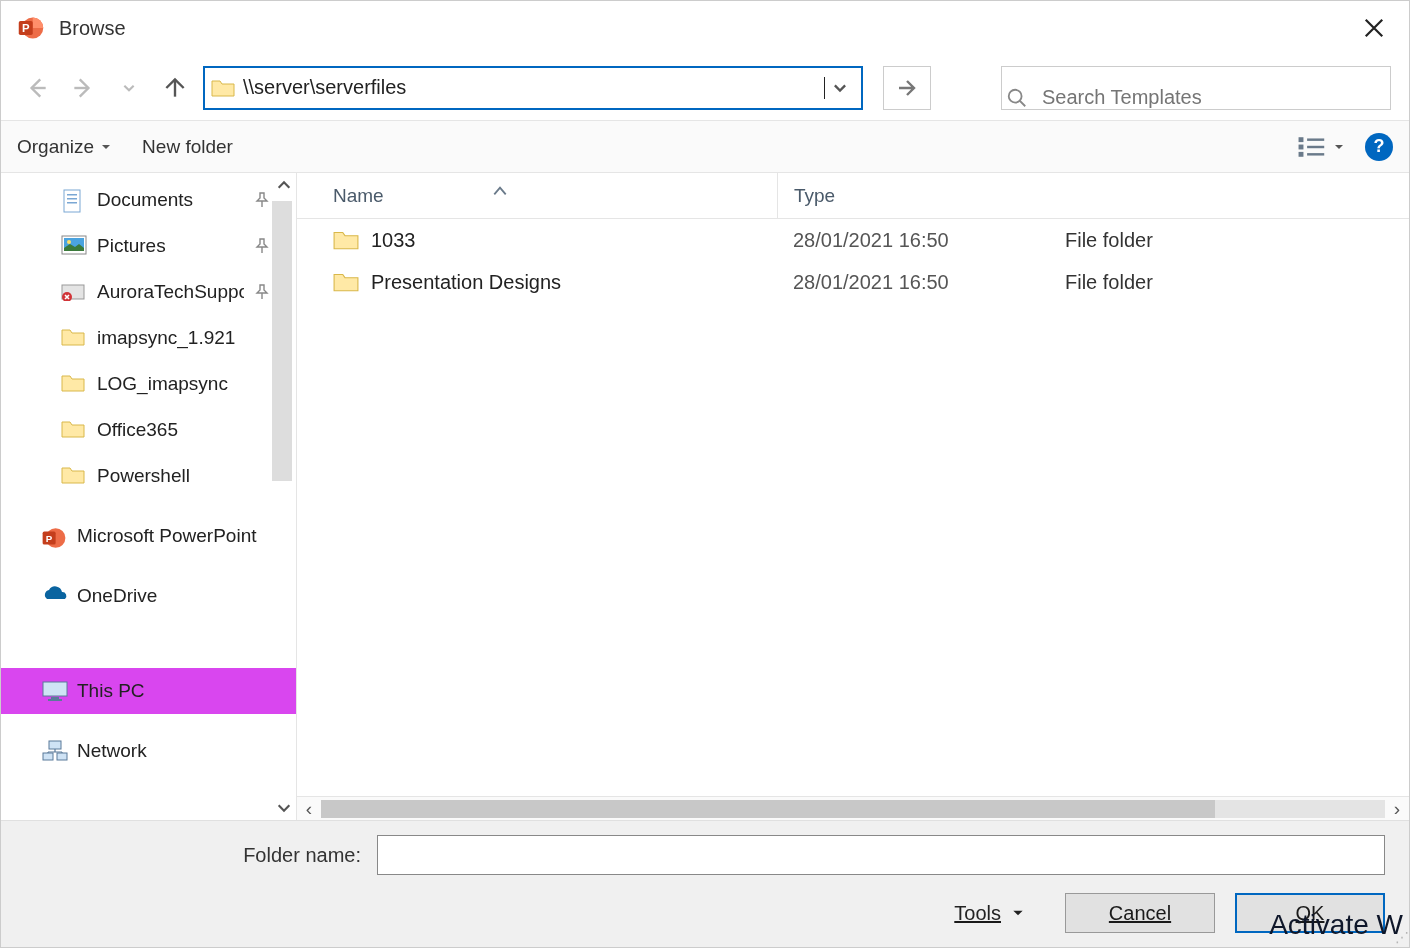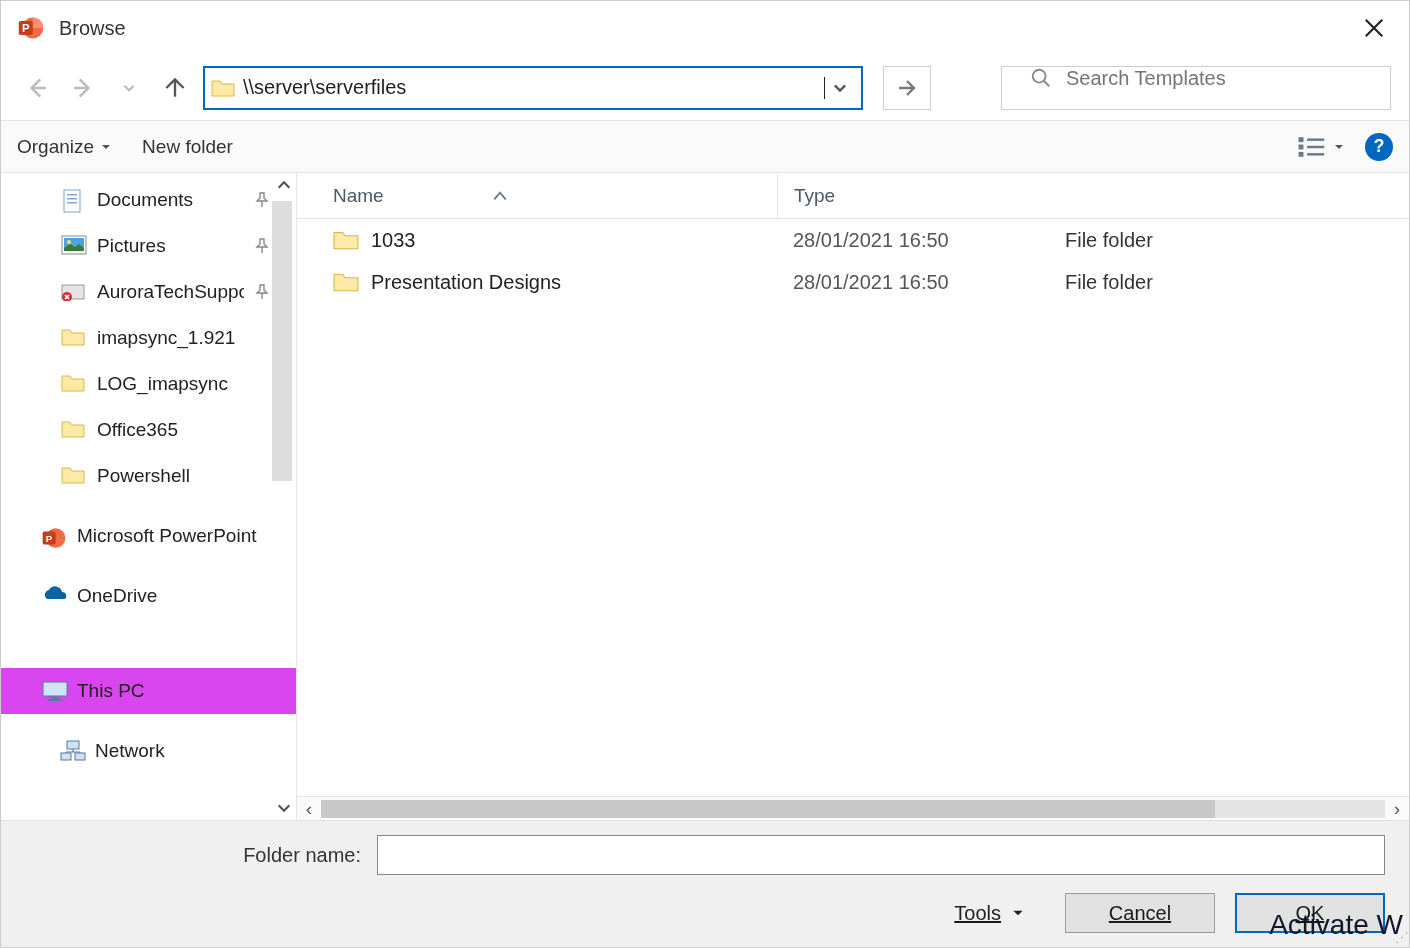--- a/index.html
+++ b/index.html
@@ -10,41 +10,41 @@
   .titlebar .title { font-size: 20px; color: #333; flex: 1; }
   .titlebar .close { font-size: 28px; color: #333; padding: 0 8px; cursor: default; }
   .navbar { display: flex; align-items: center; height: 66px; padding: 0 18px; gap: 10px; border-bottom: 1px solid #e5e5e5; }
   .nav-arrow { width: 36px; height: 36px; display: flex; align-items: center; justify-content: center; color: #bbb; }
   .nav-arrow.enabled { color: #555; }
   .addr-wrap { flex: 0 0 660px; height: 44px; border: 2px solid #0067c0; display: flex; align-items: center; padding: 0 6px; }
   .addr-wrap .folder-ico { width: 24px; height: 20px; margin-right: 8px; }
   .addr-wrap .path-text { flex: 1; font-size: 20px; color: #222; }
   .addr-wrap .chev { color: #555; padding: 0 6px; }
   .go-btn { width: 48px; height: 44px; border: 1px solid #ccc; display: flex; align-items: center; justify-content: center; color: #777; margin-left: 10px; }
-  .search-wrap { margin-left: auto; width: 390px; height: 44px; border: 1px solid #ccc; display: flex; align-items: flex-start; padding: 0 28px; color: #888; gap: 14px; }
+  .search-wrap { margin-left: auto; width: 390px; height: 44px; border: 1px solid #ccc; display: flex; align-items: flex-end; padding: 0 4px; color: #888; gap: 14px; }
   .search-wrap input { border: none; outline: none; font-size: 20px; color: #666; flex: 1; background: transparent; }
   .toolbar { display: flex; align-items: center; height: 52px; padding: 0 16px; border-bottom: 1px solid #e5e5e5; gap: 30px; background: #fafafa; }
   .toolbar .org { color: #333; display: flex; align-items: center; gap: 6px; }
   .toolbar .newf { color: #333; }
   .toolbar .right { margin-left: auto; display: flex; align-items: center; gap: 20px; }
   .view-btn { display: flex; align-items: center; gap: 6px; color: #555; }
   .help-btn { width: 28px; height: 28px; border-radius: 50%; background: #0067c0; color: #fff; display: flex; align-items: center; justify-content: center; font-weight: bold; font-size: 18px; }
   .body { flex: 1; display: flex; min-height: 0; }
   .sidebar { width: 296px; border-right: 1px solid #e5e5e5; position: relative; display: flex; flex-direction: column; padding-top: 4px; overflow: hidden; }
   .side-item { display: flex; align-items: center; height: 46px; padding-left: 60px; gap: 10px; font-size: 19px; color: #222; white-space: nowrap; overflow: hidden; }
   .side-item.selected { background: #d946ef; margin-top: 35px; }
   .side-item .ico { width: 26px; height: 22px; flex-shrink: 0; }
   .side-item .lbl { overflow: hidden; text-overflow: clip; }
   .side-item .pin { margin-left: auto; margin-right: 26px; color: #888; flex-shrink: 0; }
   .side-scroll-up { position: absolute; top: 4px; right: 4px; color: #555; }
   .side-scroll-dn { position: absolute; bottom: 4px; right: 4px; color: #555; }
   .side-track { position: absolute; top: 28px; right: 4px; width: 20px; height: 280px; background: #ddd; }
   .main { flex: 1; display: flex; flex-direction: column; min-width: 0; }
   .cols { display: flex; height: 46px; border-bottom: 1px solid #e5e5e5; align-items: center; color: #4a5a6a; font-size: 19px; }
-  .col-name { width: 480px; padding-left: 36px; display: flex; align-items: center; gap: 108px; }
+  .col-name { width: 480px; padding-left: 36px; display: flex; gap: 108px; }
   .col-date { width: 272px; border-left: 1px solid #e5e5e5; padding-left: 16px; height: 100%; display: flex; align-items: center; }
   .col-type { flex: 1; border-left: 1px solid #e5e5e5; padding-left: 16px; height: 100%; display: flex; align-items: center; }
   .rows { flex: 1; overflow: hidden; }
   .row { display: flex; align-items: center; height: 42px; font-size: 20px; color: #222; }
   .row .rname { width: 480px; padding-left: 36px; display: flex; align-items: center; gap: 12px; }
   .row .rdate { width: 272px; padding-left: 16px; color: #555; }
   .row .rtype { flex: 1; padding-left: 16px; color: #333; }
   .hscroll { height: 24px; border-top: 1px solid #e5e5e5; display: flex; align-items: center; background: #fafafa; }
   .hscroll .lt, .hscroll .rt { width: 24px; text-align: center; color: #555; }
   .hscroll .track { flex: 1; height: 18px; background: #e4e4e4; position: relative; }
@@ -277,21 +277,21 @@
         <span class="ico">
             <svg viewBox="0 0 28 22" width="28" height="22">
               <rect x="2" y="2" width="24" height="14" fill="#cfe3f5" stroke="#5a7a9a"></rect>
               <rect x="10" y="17" width="8" height="2" fill="#5a7a9a"></rect>
               <rect x="7" y="19" width="14" height="2" fill="#5a7a9a"></rect>
             </svg>
           </span>
         <span class="lbl">This PC</span>
       </div>
       <div style="height:14px"></div>
-      <div class="side-item" style="padding-left:58px">
+      <div class="side-item" style="padding-left:40px">
         <span class="ico">
             <svg viewBox="0 0 28 22" width="28" height="22">
               <rect x="8" y="1" width="12" height="8" fill="#cfe3f5" stroke="#5a7a9a"></rect>
               <rect x="2" y="13" width="10" height="7" fill="#cfe3f5" stroke="#5a7a9a"></rect>
               <rect x="16" y="13" width="10" height="7" fill="#cfe3f5" stroke="#5a7a9a"></rect>
               <path d="M14 9 v3 M7 12 v1 M21 12 v1 M7 12 h14" stroke="#5a7a9a" stroke-width="1.2" fill="none"></path>
             </svg>
           </span>
         <span class="lbl">Network</span>
       </div>

